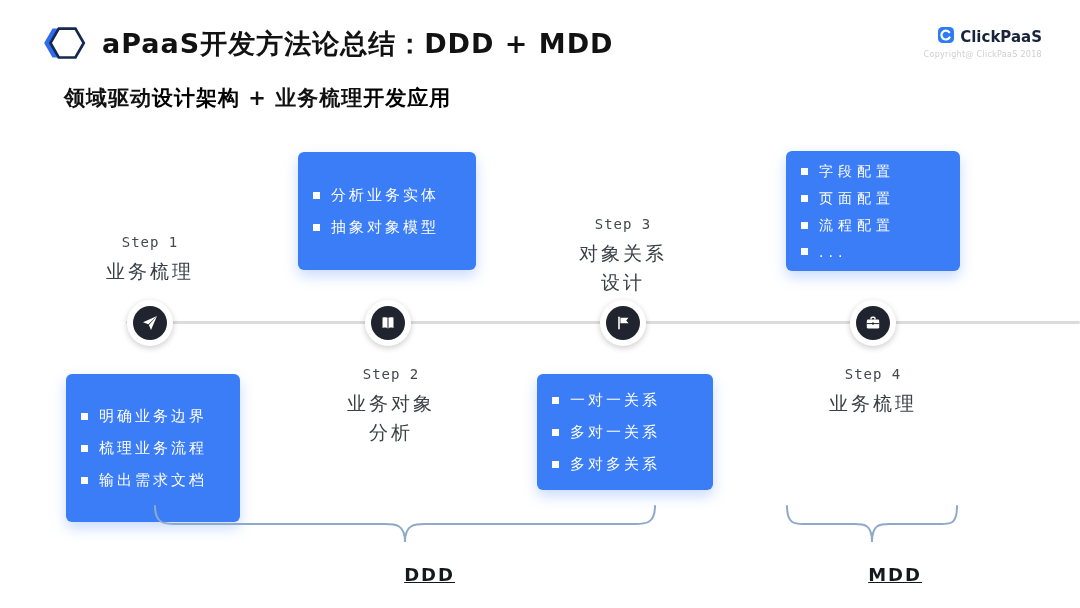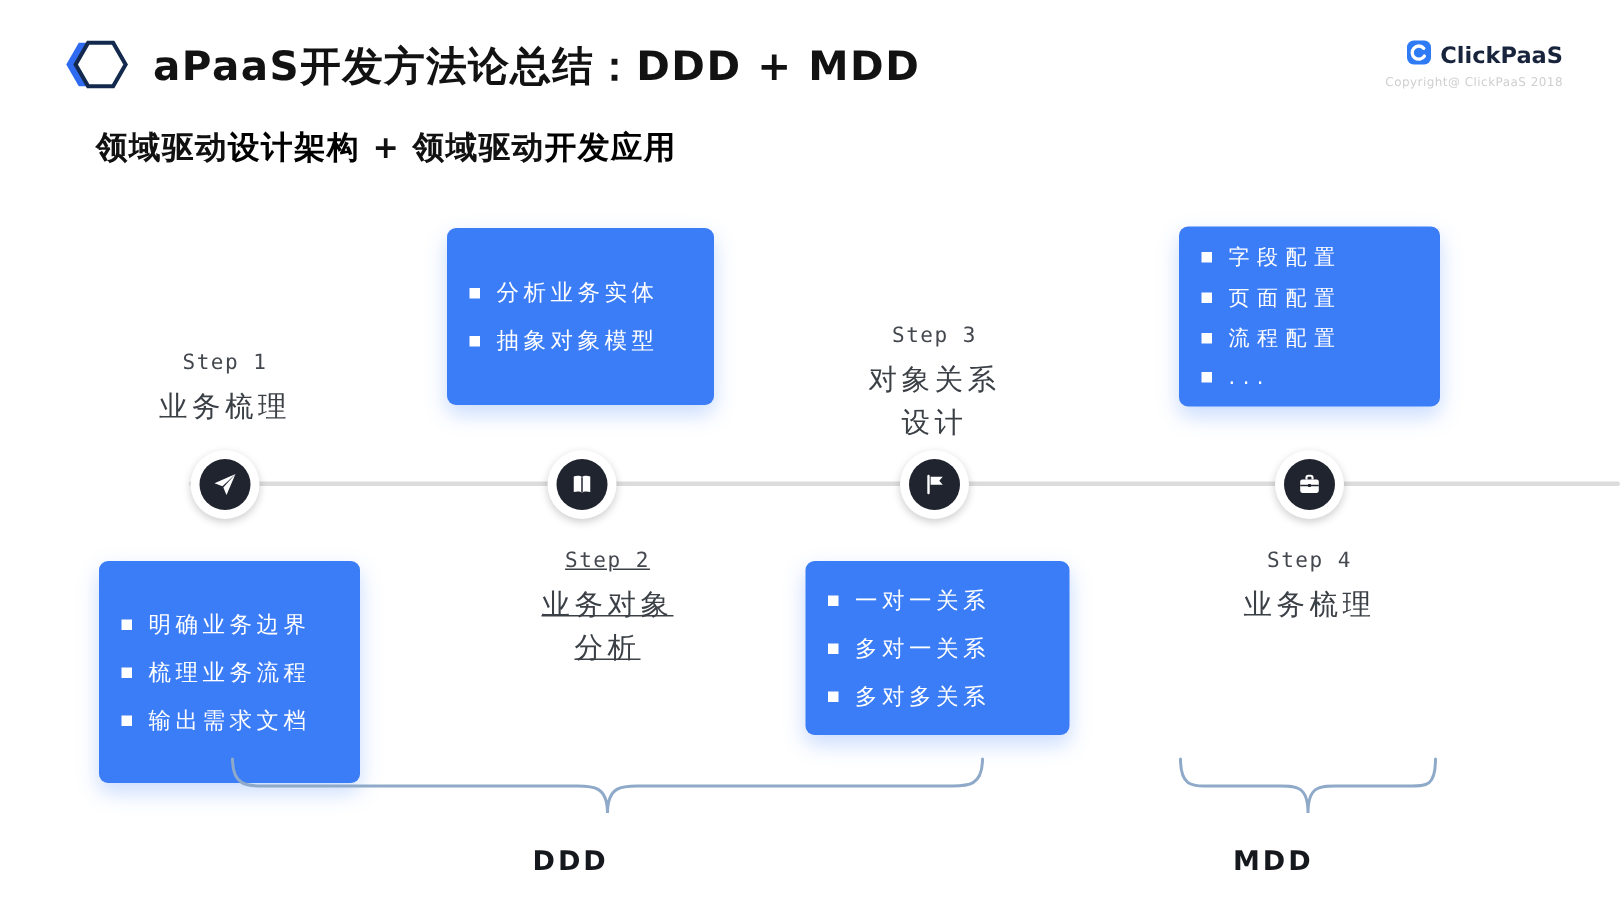--- a/index.html
+++ b/index.html
@@ -32,21 +32,21 @@
            padding:16px 15px;display:flex;flex-direction:column;justify-content:center;gap:13px;
            box-shadow:0 6px 14px rgba(59,124,247,.28);}
   .callout .item{display:flex;align-items:center;}
   .callout .bullet{width:7px;height:7px;background:#fff;margin-right:11px;flex:none;}
   .callout .item-text{font-size:15px;letter-spacing:3px;font-weight:500;white-space:nowrap;}
   .callout.compact{gap:9px;}
   .callout.compact .item-text{font-size:14px;letter-spacing:5px;}
   
   .brace{position:absolute;}
   .brace path{stroke:#8fa9c9;stroke-width:2;fill:none;stroke-linecap:round;}
-  .brace-label{position:absolute;width:100px;text-align:left;font-size:18px;font-weight:bold;letter-spacing:2px;color:#15181d;}
+  .brace-label{position:absolute;width:100px;text-align:right;font-size:18px;font-weight:bold;letter-spacing:2px;color:#15181d;text-decoration:underline;}
 </style>
 </head>
 <body>
 
 <div class="slide">
 
   <div class="hex-icon">
     <svg width="50" height="50" viewBox="0 0 48 48">
       <polygon points="36,24 28,37.9 12,37.9 4,24 12,10.1 28,10.1" fill="#2e6bf0"></polygon>
       <polygon points="42,24 34,37.9 18,37.9 10,24 18,10.1 34,10.1" fill="#ffffff" stroke="#132a4e" stroke-width="2.6"></polygon>
@@ -61,21 +61,21 @@
           <rect x="1" y="1" width="16" height="16" rx="4.5" fill="#2f7bf6"></rect>
           <path d="M12.2 6.2 A4.4 4.4 0 1 0 12.6 11.4" stroke="#ffffff" stroke-width="2.2" fill="none" stroke-linecap="round"></path>
         </svg>
       </span>
       <span class="brand-name">ClickPaaS</span>
     </div>
     <div class="copyright">Copyright@ ClickPaaS 2018</div>
   </div>
 
   <div class="subtitle">
-    <span>领域驱动</span><span class="red">设计架构</span><span> + 领域驱动</span><span class="red">开发应用</span>
+    <span>领域驱动</span><span class="red">设计架构</span><span> + 业务梳理</span><span class="red">开发应用</span>
   </div>
 
   <div class="timeline-line"></div>
 
   <div class="node" style="left:127px;">
     <div class="node-inner">
       <svg width="16" height="16" viewBox="0 0 16 16">
         <polygon points="15,1 1,7.2 6.3,9.2" fill="#ffffff"></polygon>
         <polygon points="15,1 6.9,10 9,15" fill="#ffffff"></polygon>
       </svg>
@@ -117,21 +117,21 @@
   </div>
 
   <div class="step-label" style="left:543px;top:216px;">
     <div class="step-num">Step 3</div>
     <div class="step-title">
       <div>对象关系</div>
       <div>设计</div>
     </div>
   </div>
 
-  <div class="step-label" style="left:325px;top:366px;text-decoration:underline;">
+  <div class="step-label" style="left:311px;top:366px;">
     <div class="step-num">Step 2</div>
     <div class="step-title">
       <div>业务对象</div>
       <div>分析</div>
     </div>
   </div>
 
   <div class="step-label" style="left:793px;top:366px;">
     <div class="step-num">Step 4</div>
     <div class="step-title">业务梳理</div>

